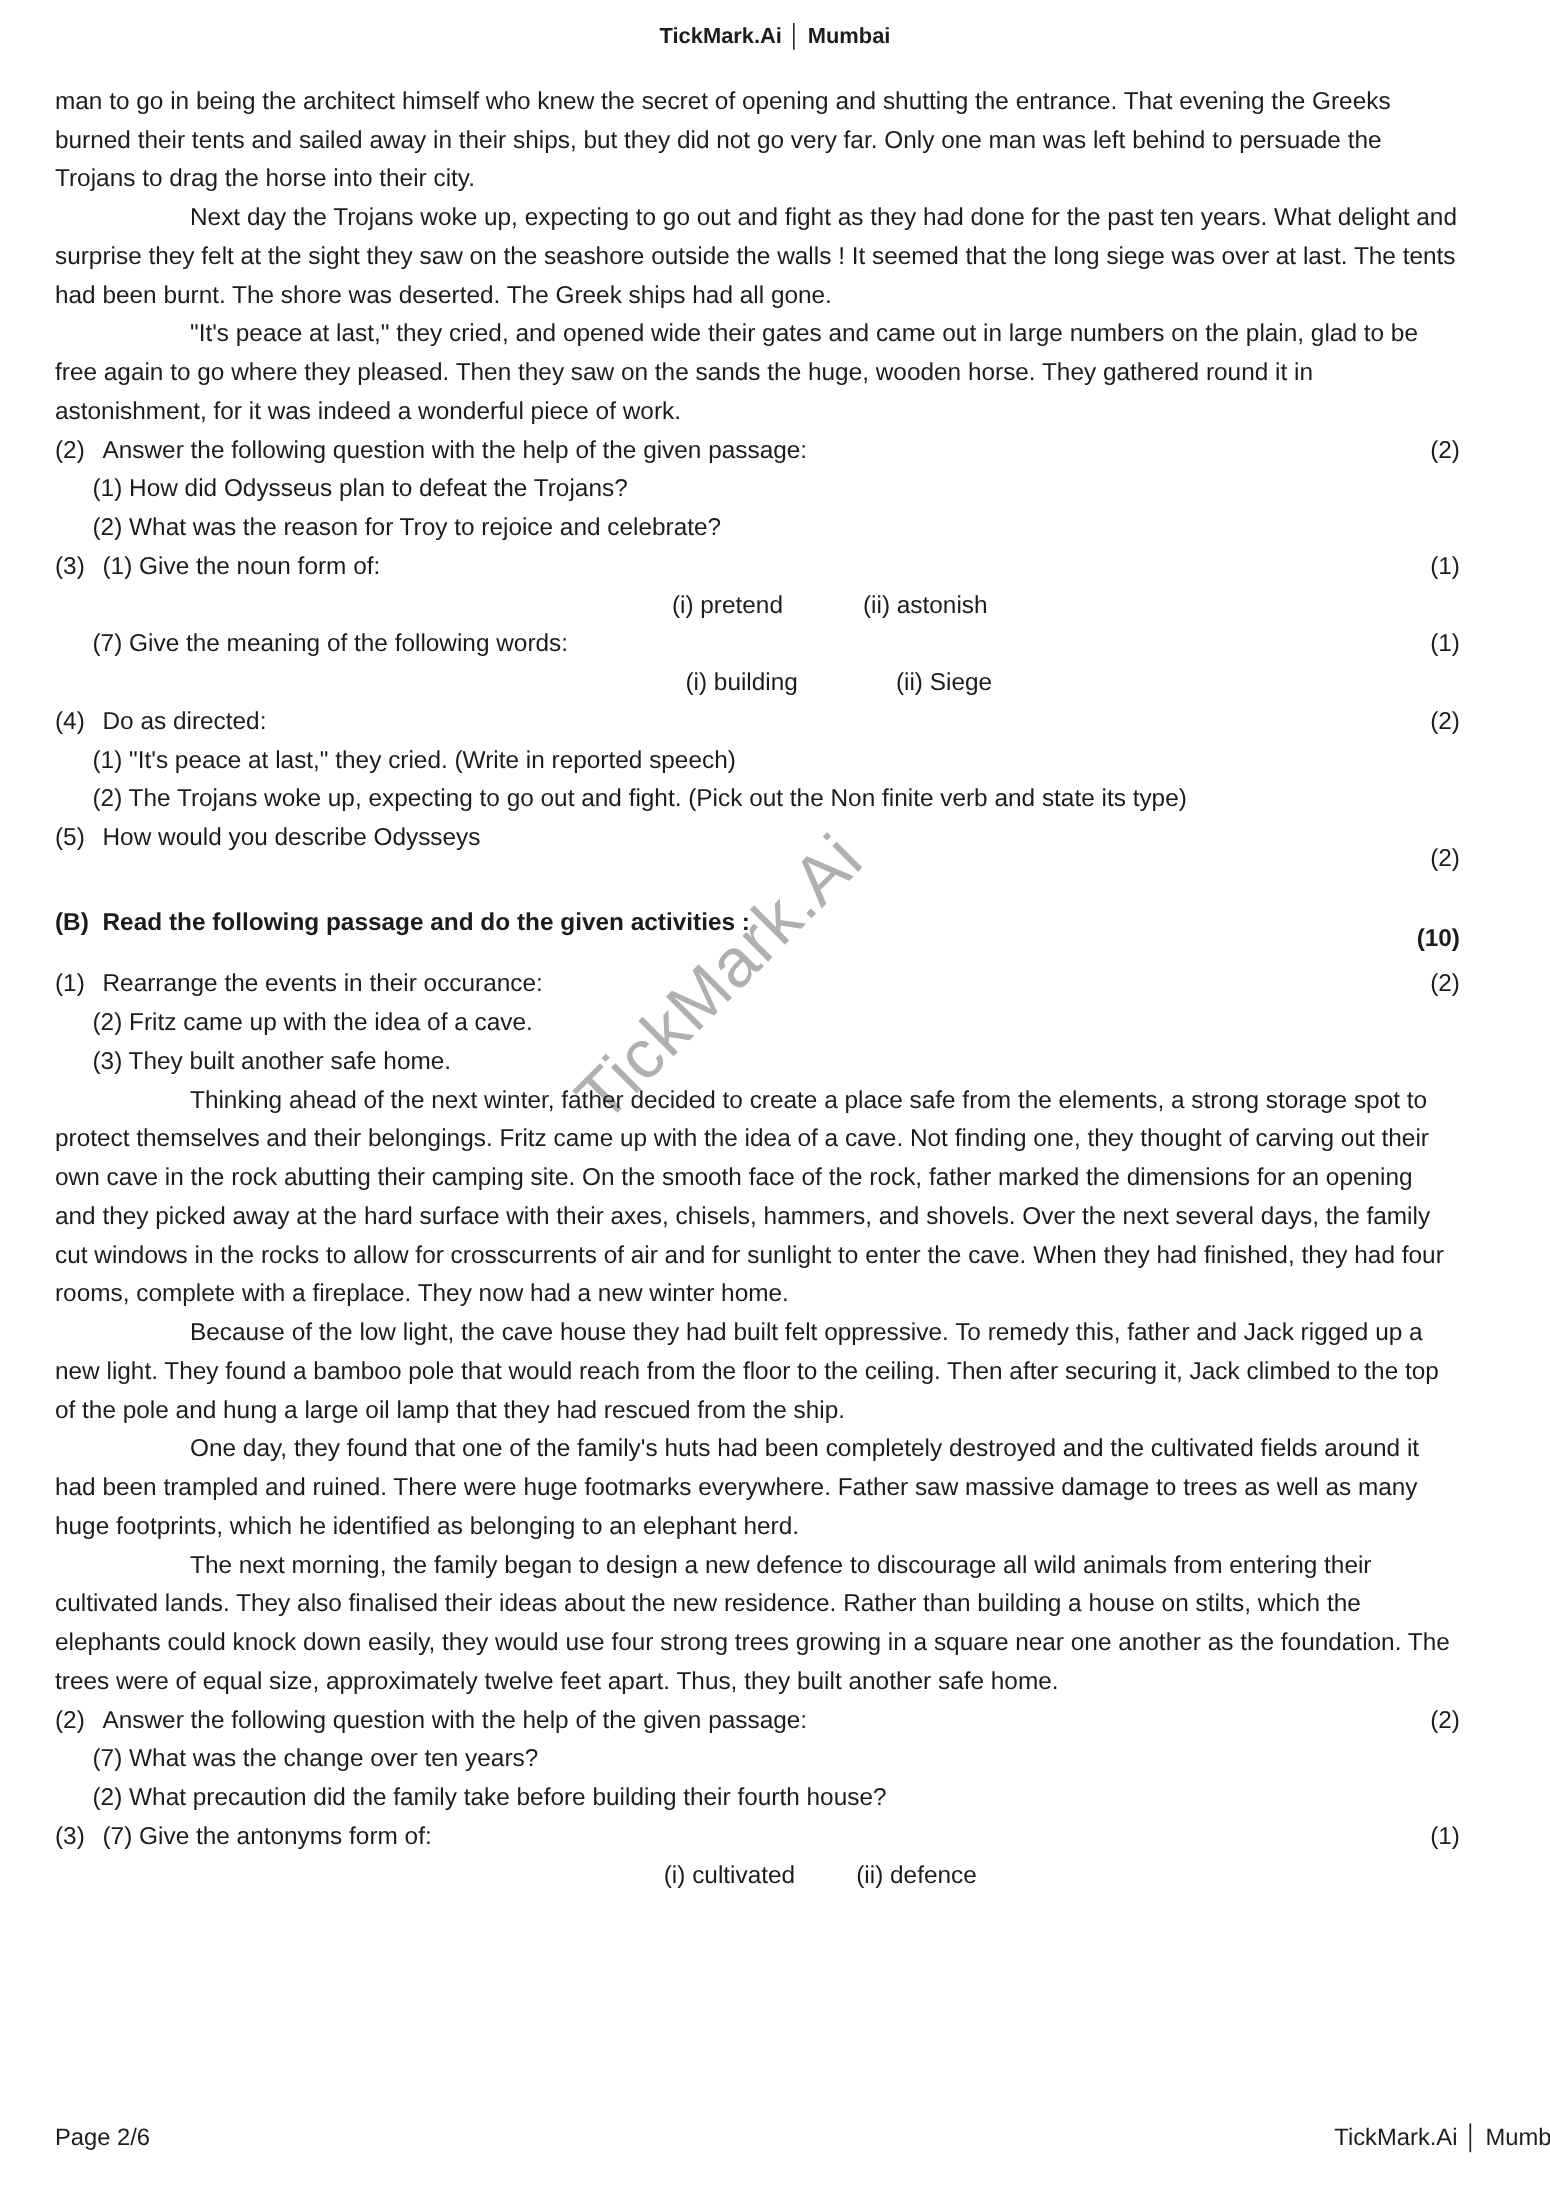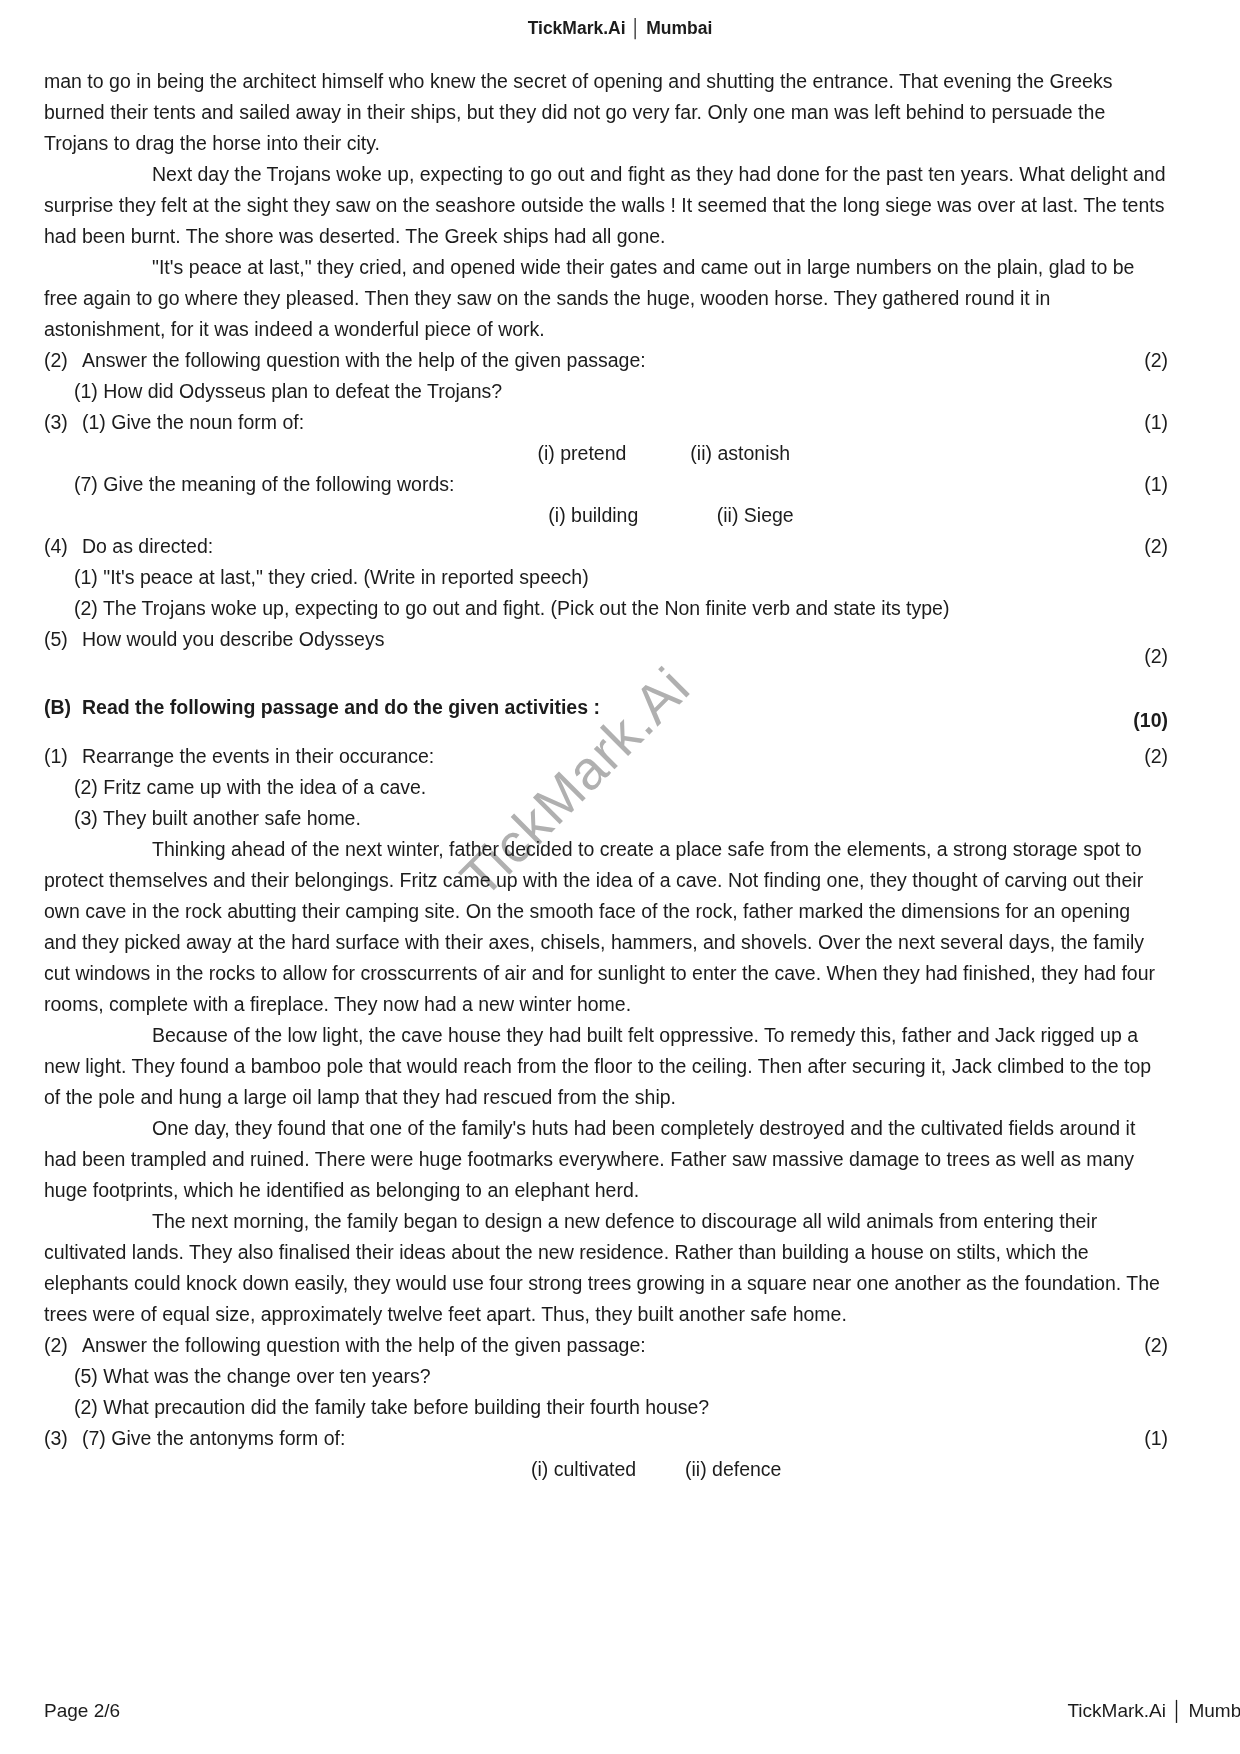--- a/index.html
+++ b/index.html
@@ -88,20 +88,21 @@
     <p class="para">man to go in being the architect himself who knew the secret of opening and shutting the entrance. That evening the Greeks burned their tents and sailed away in their ships, but they did not go very far. Only one man was left behind to persuade the Trojans to drag the horse into their city.</p>
     <p class="para indent">Next day the Trojans woke up, expecting to go out and fight as they had done for the past ten years. What delight and surprise they felt at the sight they saw on the seashore outside the walls ! It seemed that the long siege was over at last. The tents had been burnt. The shore was deserted. The Greek ships had all gone.</p>
     <p class="para indent">"It's peace at last," they cried, and opened wide their gates and came out in large numbers on the plain, glad to be free again to go where they pleased. Then they saw on the sands the huge, wooden horse. They gathered round it in astonishment, for it was indeed a wonderful piece of work.</p>
 
     <div class="qrow">
       <span class="qnum">(2)</span>
       <span class="qtext">Answer the following question with the help of the given passage:</span>
       <span class="marks">(2)</span>
     </div>
     <div class="sub">(1) How did Odysseus plan to defeat the Trojans?</div>
+    <div class="sub">(2) What was the reason for Troy to rejoice and celebrate?</div>
 
     <div class="qrow">
       <span class="qnum">(3)</span>
       <span class="qtext">(1) Give the noun form of:</span>
       <span class="marks">(1)</span>
     </div>
     <div class="pair">
       <span class="pitem" style="width:206px">(i) pretend</span>
       <span class="pitem">(ii) astonish</span>
     </div>
@@ -145,21 +146,21 @@
     <p class="para indent">Thinking ahead of the next winter, father decided to create a place safe from the elements, a strong storage spot to protect themselves and their belongings. Fritz came up with the idea of a cave. Not finding one, they thought of carving out their own cave in the rock abutting their camping site. On the smooth face of the rock, father marked the dimensions for an opening and they picked away at the hard surface with their axes, chisels, hammers, and shovels. Over the next several days, the family cut windows in the rocks to allow for crosscurrents of air and for sunlight to enter the cave. When they had finished, they had four rooms, complete with a fireplace. They now had a new winter home.</p>
     <p class="para indent">Because of the low light, the cave house they had built felt oppressive. To remedy this, father and Jack rigged up a new light. They found a bamboo pole that would reach from the floor to the ceiling. Then after securing it, Jack climbed to the top of the pole and hung a large oil lamp that they had rescued from the ship.</p>
     <p class="para indent">One day, they found that one of the family's huts had been completely destroyed and the cultivated fields around it had been trampled and ruined. There were huge footmarks everywhere. Father saw massive damage to trees as well as many huge footprints, which he identified as belonging to an elephant herd.</p>
     <p class="para indent">The next morning, the family began to design a new defence to discourage all wild animals from entering their cultivated lands. They also finalised their ideas about the new residence. Rather than building a house on stilts, which the elephants could knock down easily, they would use four strong trees growing in a square near one another as the foundation. The trees were of equal size, approximately twelve feet apart. Thus, they built another safe home.</p>
 
     <div class="qrow">
       <span class="qnum">(2)</span>
       <span class="qtext">Answer the following question with the help of the given passage:</span>
       <span class="marks">(2)</span>
     </div>
-    <div class="sub">(5) What was the change over ten years?</div>
+    <div class="sub">(7) What was the change over ten years?</div>
     <div class="sub">(2) What precaution did the family take before building their fourth house?</div>
 
     <div class="qrow">
       <span class="qnum">(3)</span>
       <span class="qtext">(7) Give the antonyms form of:</span>
       <span class="marks">(1)</span>
     </div>
     <div class="pair">
       <span class="pitem" style="width:192px">(i) cultivated</span>
       <span class="pitem">(ii) defence</span>

